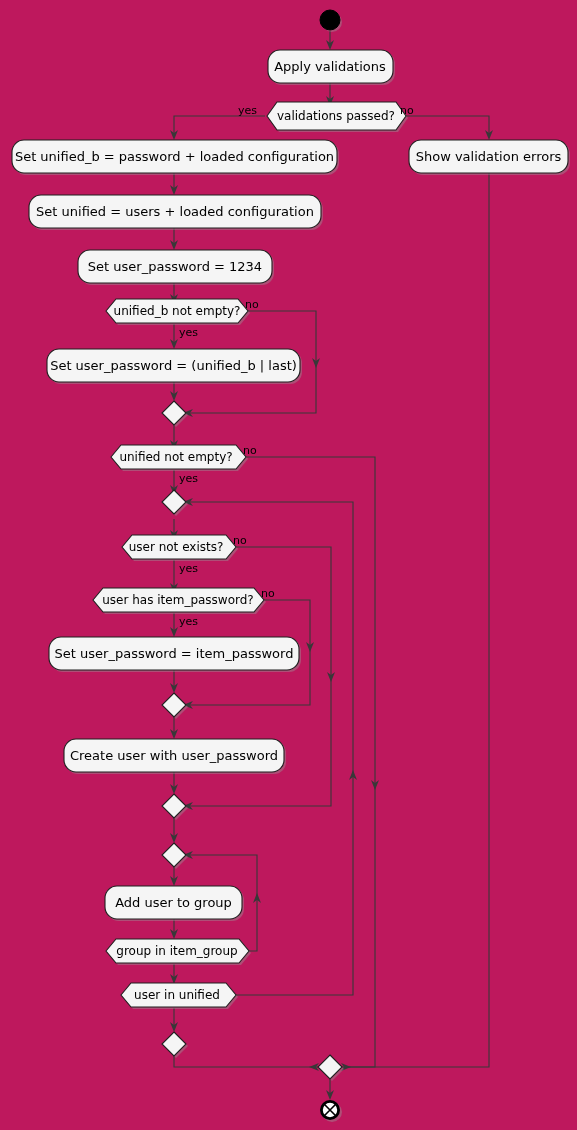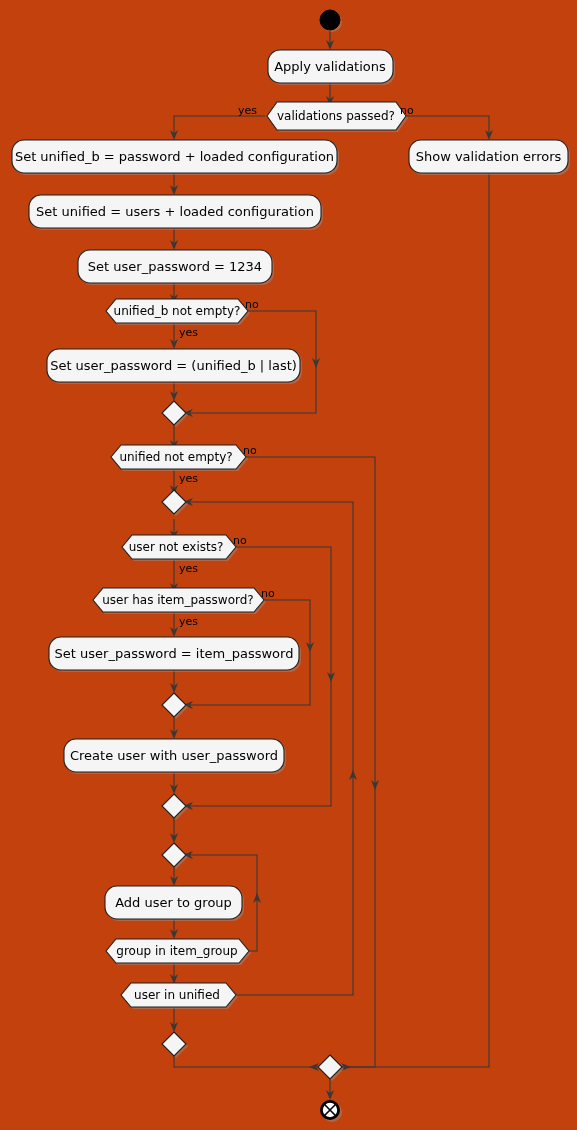--- a/index.html
+++ b/index.html
@@ -8,21 +8,21 @@
     padding: 0;
     background: #FFFFFF;
   }
   body {
     font-family: "DejaVu Sans", sans-serif;
   }
   #diagram-root {
     position: relative;
     width: 577px;
     height: 1130px;
-    background: #c2410c;
+    background: #be185d;
     overflow: hidden;
   }
   #diagram-svg {
     position: absolute;
     left: 0;
     top: 0;
     width: 577px;
     height: 1130px;
   }
   .act-text, .cond-text, .edge-label {

